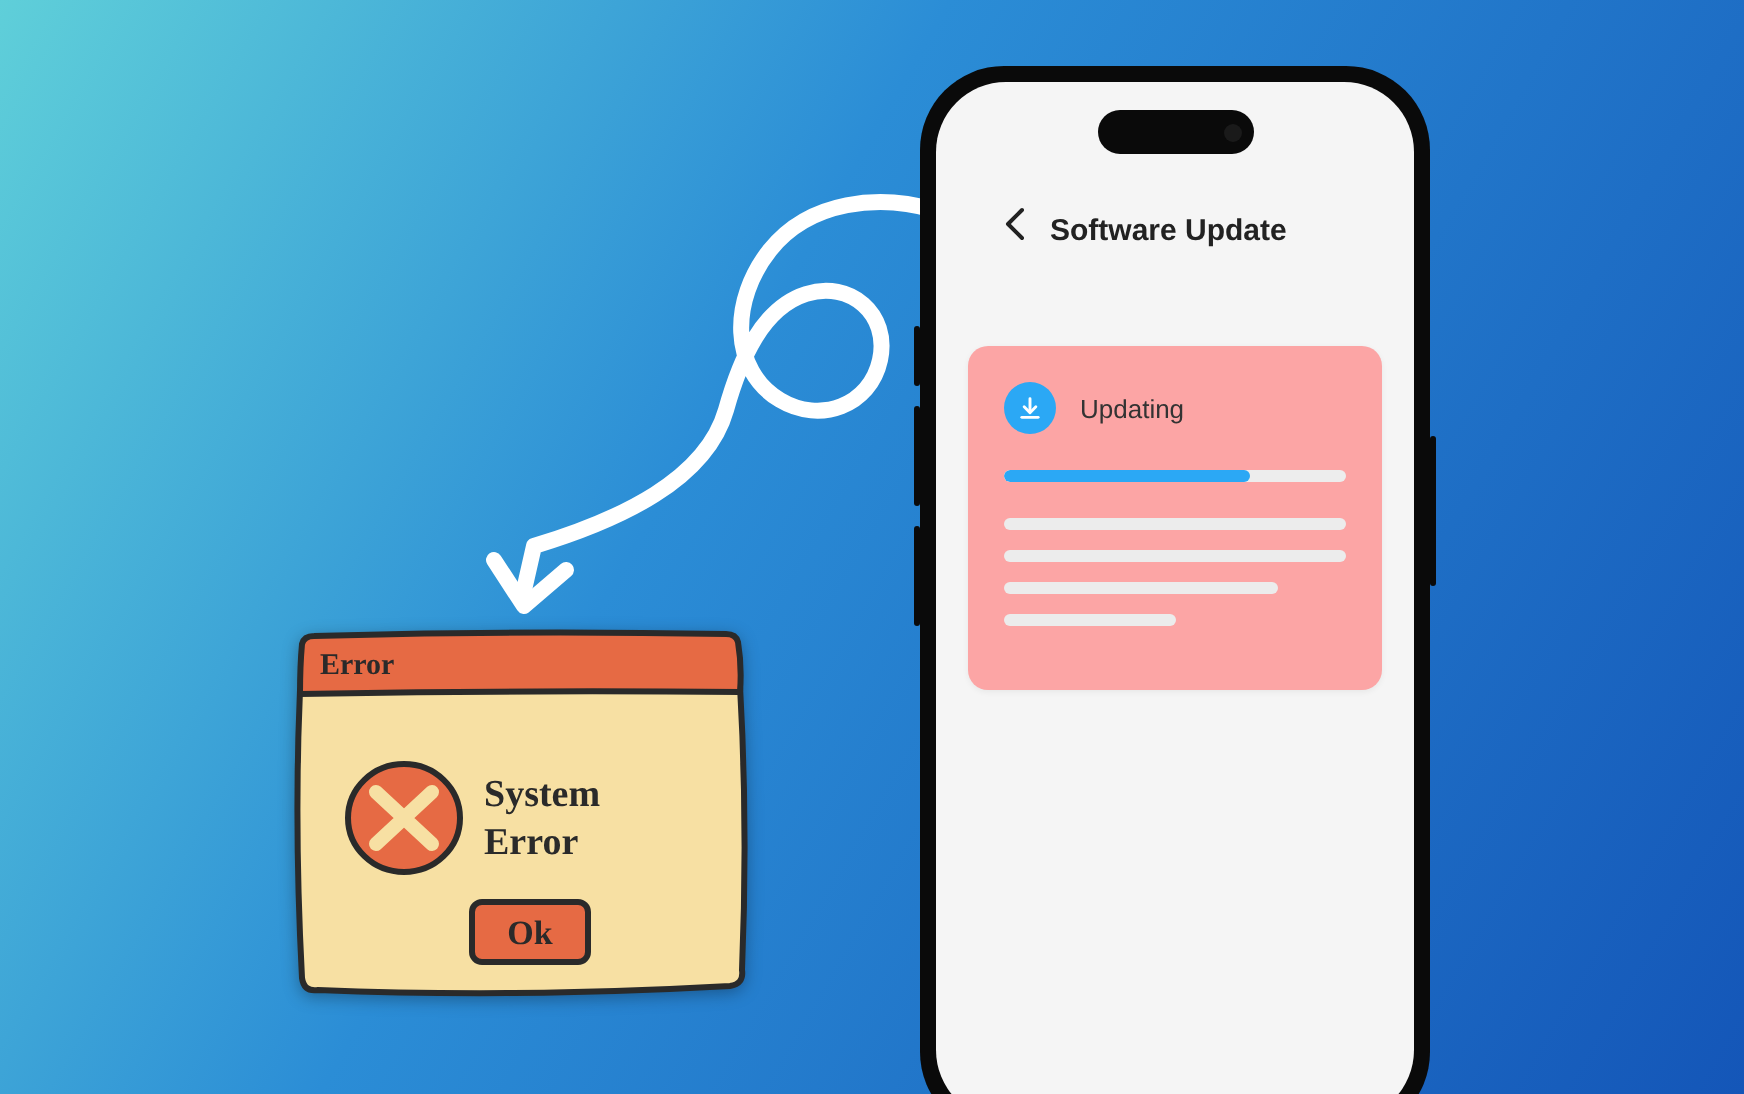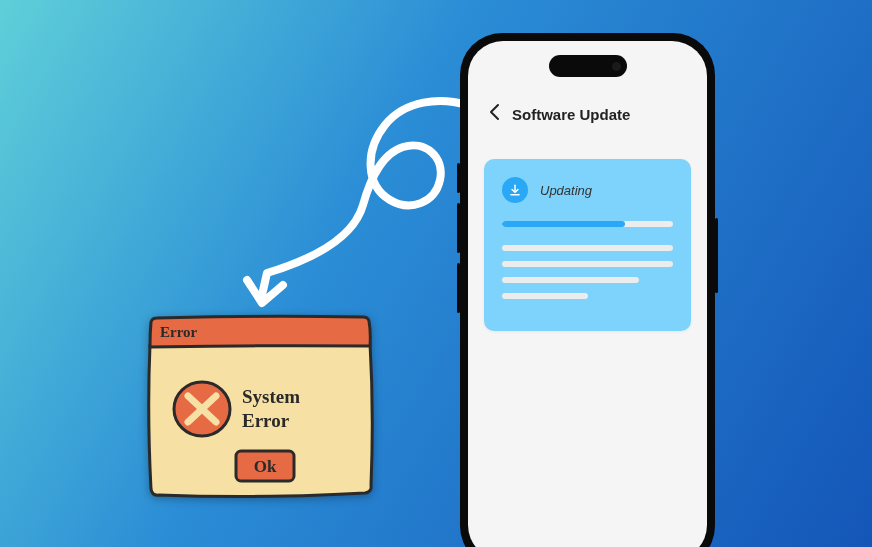--- a/index.html
+++ b/index.html
@@ -62,48 +62,47 @@
     .notch-dot {
       width: 9px;
       height: 9px;
       background: #1a1a1a;
       border-radius: 50%;
     }
 
     .screen-header {
       position: absolute;
       top: 62px;
-      left: 3px;
+      left: 16px;
       right: 0;
       display: flex;
       align-items: center;
       padding: 0 18px;
       gap: 12px;
     }
     .back-icon {
       font-size: 20px;
       color: #222;
       font-weight: 300;
     }
     .screen-title {
       font-size: 15px;
       font-weight: 600;
       color: #222;
     }
 
     .card {
       position: absolute;
-      top: 118px;
+      top: 132px;
       left: 16px;
       right: 16px;
-      background: #7dd3fc;
+      background: #fca5a5;
       border-radius: 10px;
       padding: 18px 18px 22px;
       box-shadow: 0 1px 3px rgba(0,0,0,0.06);
-      font-style: italic;
     }
     .card-head {
       display: flex;
       align-items: center;
       gap: 12px;
       margin-bottom: 18px;
     }
     .download-icon {
       width: 26px;
       height: 26px;

